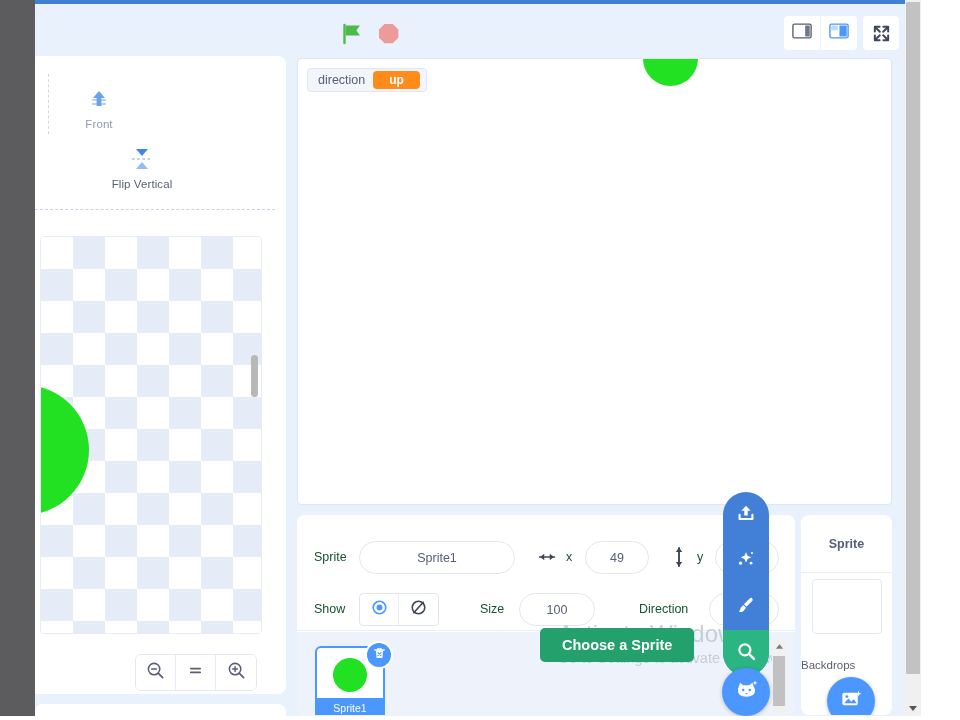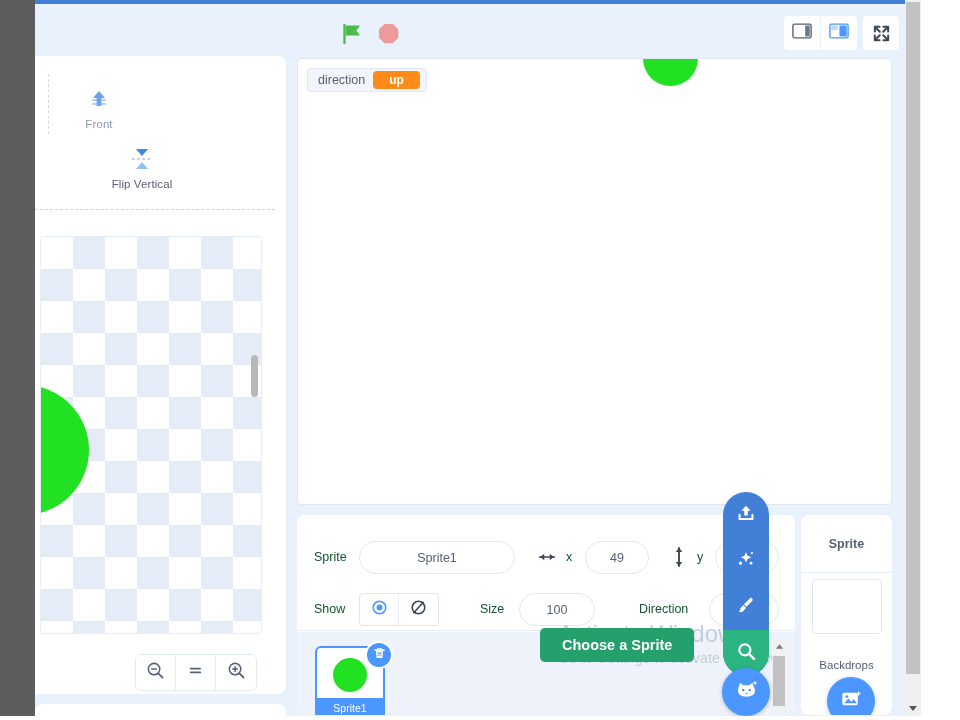--- a/index.html
+++ b/index.html
@@ -322,21 +322,21 @@
   .ss-thumb {
     position: absolute; left: 11px; top: 64px;
     width: 70px; height: 55px;
     background: #ffffff;
     border: 1px solid #e2e8f2;
     border-radius: 4px;
     cursor: pointer;
   }
   .ss-label {
     position: absolute; left: 0; top: 144px;
-    width: 91px; text-align: center;
+    width: 91px; 
     font-size: 11.5px;
     color: #575e75;
   }
   .backdrop-fab {
     position: absolute; left: 26px; top: 162px;
     width: 48px; height: 48px;
     border-radius: 50%;
     background: #4c97ff;
     display: flex; align-items: center; justify-content: center;
     cursor: pointer;

